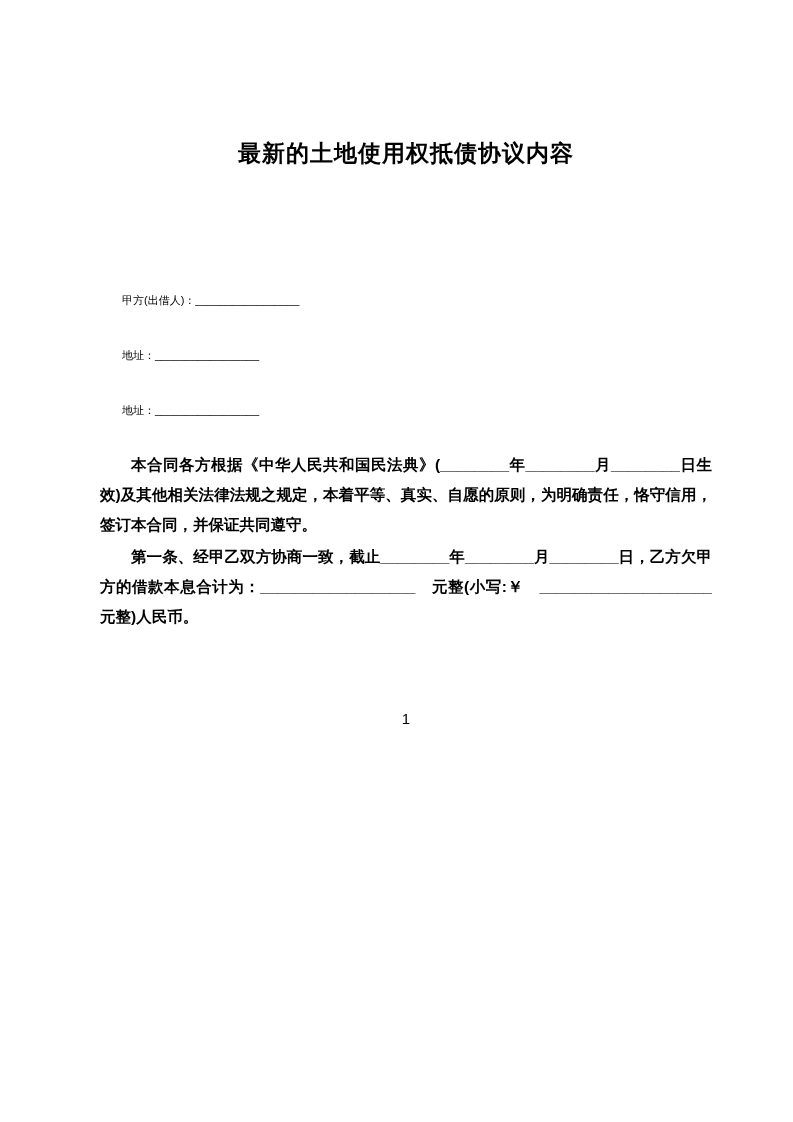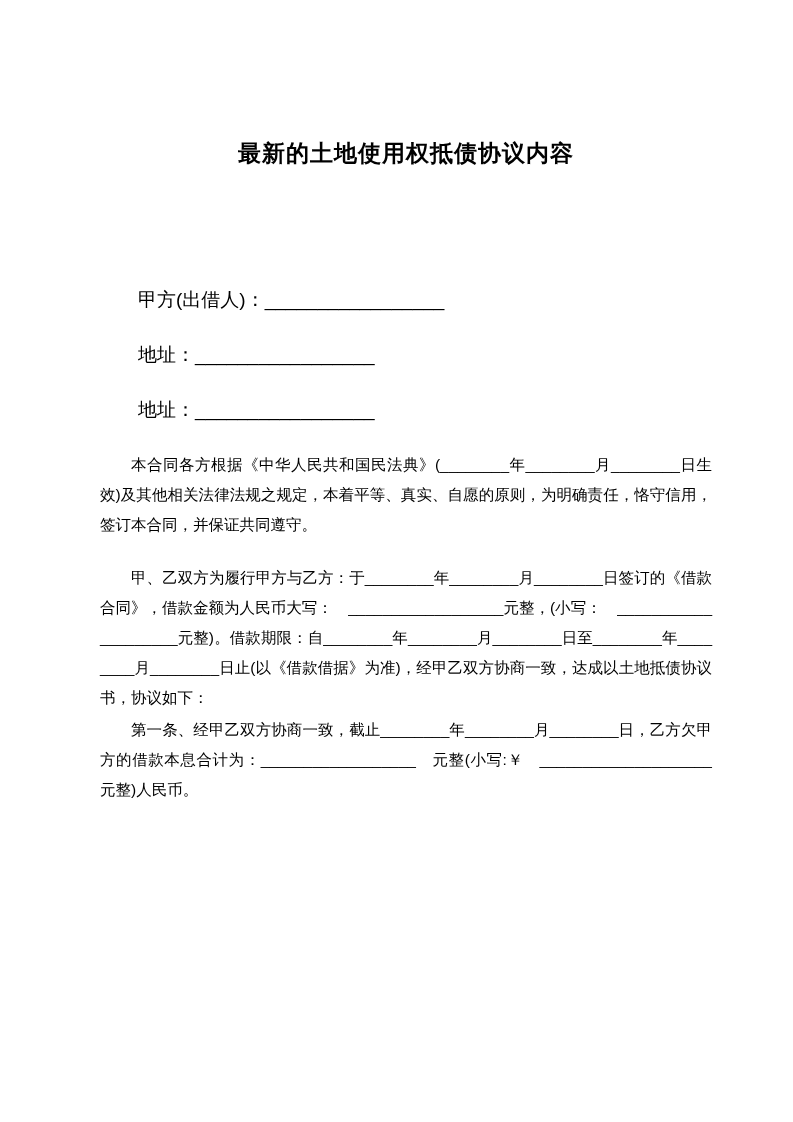--- a/index.html
+++ b/index.html
@@ -22,35 +22,36 @@
   .doc-title {
     margin: 0 0 117px 0;
     font-size: 23px;
     line-height: 30px;
     font-weight: bold;
     text-align: center;
     letter-spacing: 1px;
   }
   .field {
     margin: 0 0 25px 0;
-    font-size: 19px;
+    font-size: 11px;
     line-height: 30px;
     text-indent: 2em;
     white-space: nowrap;
   }
   .field .blank {
     letter-spacing: 0;
   }
   .para {
     margin: 23px 0 0 0;
     font-size: 15.5px;
     line-height: 30px;
     text-indent: 2em;
     text-align: justify;
     word-break: break-all;
+    font-weight: bold;
   }
   .para.first {
     margin-top: 20px;
   }
   .para.tight {
     margin-top: 2px;
   }
   .para.article2 {
     margin-top: 20px;
   }
@@ -70,20 +71,19 @@
 
   <p class="field"><span>甲方(出借人)：</span><span class="blank">_________________</span></p>
 
   <p class="field"><span>地址：</span><span class="blank">_________________</span></p>
 
 
   <p class="field"><span>地址：</span><span class="blank">_________________</span></p>
 
   <p class="para first">本合同各方根据《中华人民共和国民法典》(________年________月________日生效)及其他相关法律法规之规定，本着平等、真实、自愿的原则，为明确责任，恪守信用，签订本合同，并保证共同遵守。</p>
 
-  <p class="para">甲、乙双方为履行甲方与乙方：于________年________月________日签订的《借款合同》，借款金额为人民币大写：　__________________元整，(小写：　____________________元整)。借款期限：自________年________月________日至________年________月________日止(以《借款借据》为准)，经甲乙双方协商一致，达成以土地抵债协议书，协议如下：</p>
 
   <p class="para tight">第一条、经甲乙双方协商一致，截止________年________月________日，乙方欠甲方的借款本息合计为：__________________　元整(小写:￥　____________________元整)人民币。</p>
 
 
   <div class="page-number">1</div>
 
 </div>
 
 </body></html>

